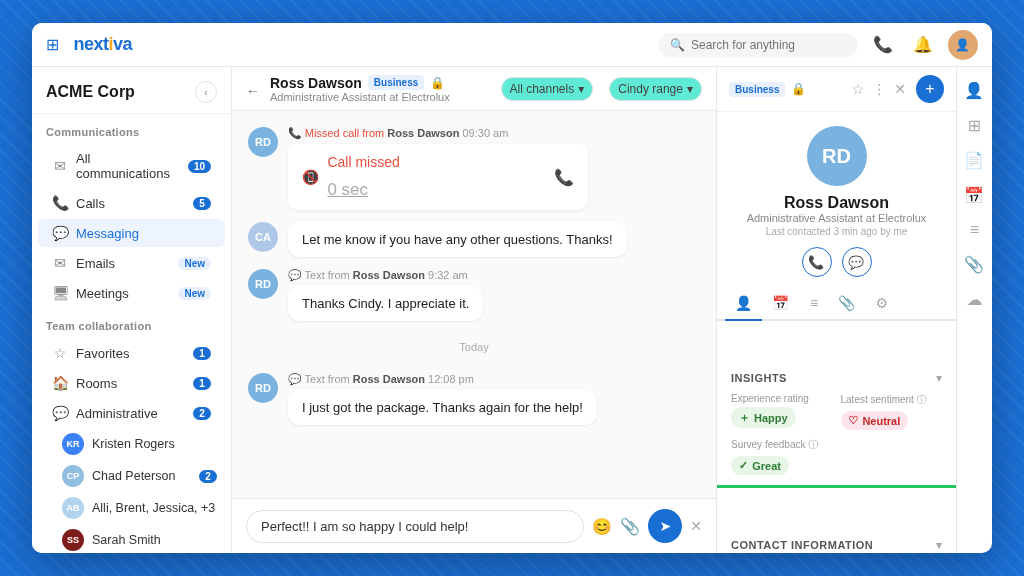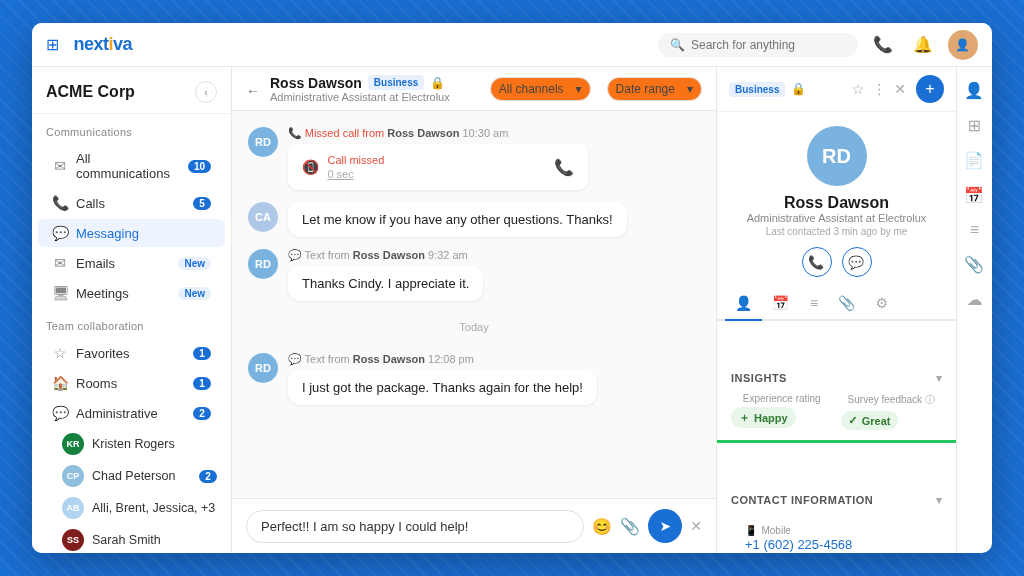--- a/index.html
+++ b/index.html
@@ -102,21 +102,21 @@
       width: 22px; height: 22px;
       border: 1px solid #e0e0e0;
       border-radius: 50%;
       display: flex; align-items: center; justify-content: center;
       cursor: pointer;
       color: #888;
       font-size: 10px;
     }
     .sidebar-section-label {
       font-size: 11px;
-      font-weight: 400;
+      font-weight: 700;
       color: #888;
       padding: 12px 14px 6px;
       letter-spacing: 0.3px;
     }
     .sidebar-item {
       display: flex;
       align-items: center;
       padding: 6px 14px;
       font-size: 13px;
       color: #333;
@@ -188,28 +188,28 @@
       font-size: 10px;
       font-weight: 600;
       border-radius: 4px;
       padding: 2px 6px;
     }
     .lock-icon { color: #aaa; font-size: 12px; }
     .header-spacer { flex: 1; }
     .header-filter {
       display: flex;
       align-items: center;
-      gap: 12px;
+      gap: 4px;
       font-size: 12px;
       color: #444;
       cursor: pointer;
       padding: 4px 8px;
       border: 1px solid #e0e0e0;
       border-radius: 16px;
-      background: #f97316;
+      background: #5eead4;
     }
     .messages-area {
       flex: 1;
       overflow-y: auto;
       padding: 16px;
       display: flex;
       flex-direction: column;
       gap: 12px;
     }
     .day-divider {
@@ -253,21 +253,21 @@
       font-size: 12px;
       color: #888;
       box-shadow: 0 1px 3px rgba(0,0,0,0.08);
       display: flex;
       align-items: center;
       gap: 8px;
       width: 300px;
     }
     .call-icon-inline { color: #aaa; font-size: 14px; }
     .call-phone-right { margin-left: auto; color: #1a6fd4; font-size: 16px; }
-    .missed-label { font-size: 11px; color: #e74c3c; margin-bottom: 2px; }
+    .missed-label { font-size: 14px; color: #e74c3c; margin-bottom: 10px; }
     
     .compose-area {
       padding: 10px 14px;
       background: #fff;
       border-top: 1px solid #e8e8e8;
       display: flex;
       align-items: center;
       gap: 8px;
     }
     .compose-input {
@@ -354,21 +354,21 @@
       align-items: center;
       justify-content: space-between;
       margin-bottom: 8px;
     }
     .rp-section-title { font-size: 11px; font-weight: 700; color: #555; letter-spacing: 0.5px; }
     .insights-grid {
       display: grid;
       grid-template-columns: 1fr 1fr;
       gap: 8px;
     }
-    .insight-item label { font-size: 10px; color: #999; display: block; margin-bottom: 3px; text-align: center; }
+    .insight-item label { font-size: 10px; color: #999; display: block; margin-bottom: 3px; }
     .insight-badge {
       display: inline-flex;
       align-items: center;
       gap: 4px;
       font-size: 11px;
       font-weight: 600;
       padding: 3px 8px;
       border-radius: 12px;
     }
     .insight-badge.happy { background: #e8f5e9; color: #2e7d32; }
@@ -489,21 +489,21 @@
         <span class="sidebar-item-label">Rooms</span>
         <span class="badge">1</span>
       </div>
       <div class="sidebar-item">
         <span class="sidebar-item-icon">💬</span>
         <span class="sidebar-item-label">Administrative</span>
         <span class="badge">2</span>
       </div>
 
       <div class="sub-item">
-        <div class="sub-avatar" style="background:#15803d">KR</div>
+        <div class="sub-avatar" style="background:#3b82f6">KR</div>
         <span>Kristen Rogers</span>
       </div>
       <div class="sub-item">
         <div class="sub-avatar" style="background:#90bfe0">CP</div>
         <span style="flex:1">Chad Peterson</span>
         <span class="badge">2</span>
       </div>
       <div class="sub-item">
         <div class="sub-avatar" style="background:#b0d4f0">AB</div>
         <span>Alli, Brent, Jessica, +3</span>
@@ -526,39 +526,39 @@
             <span class="lock-icon">🔒</span>
           </div>
           <div class="chat-header-sub">Administrative Assistant at Electrolux</div>
         </div>
         <div class="header-spacer"></div>
         <div class="header-filter">
           <span>All channels</span>
           <span>▾</span>
         </div>
         <div class="header-filter" style="margin-left:6px;">
-          <span>Date range</span>
+          <span>Cindy range</span>
           <span>▾</span>
         </div>
       </div>
 
       <div class="messages-area">
 
         <div class="message-group">
           <div class="msg-avatar rd">RD</div>
           <div class="msg-content">
             <div class="msg-meta">
               <span style="color:#e74c3c;font-size:11px;">📞 Missed call from </span>
-              <strong>Ross Dawson</strong> <span>10:30 am</span>
+              <strong>Ross Dawson</strong> <span>09:30 am</span>
             </div>
             <div class="missed-call-bubble">
               <span class="call-icon-inline">📵</span>
               <div>
                 <div class="missed-label">Call missed</div>
-                <div style="font-size:11px;color:#aaa;text-decoration:underline;">0 sec</div>
+                <div style="font-size:17px;color:#aaa;text-decoration:underline;">0 sec</div>
               </div>
               <span class="call-phone-right">📞</span>
             </div>
           </div>
         </div>
 
 
         <div class="message-group">
           <div class="msg-avatar" style="background:#b0c8e8;">CA</div>
           <div class="msg-content">
@@ -633,20 +633,26 @@
       <div class="rp-section">
         <div class="rp-section-header">
           <span class="rp-section-title">INSIGHTS</span>
           <span style="color:#aaa;font-size:12px;">▾</span>
         </div>
         <div class="insights-grid">
           <div class="insight-item">
             <label>Experience rating</label>
             <span class="insight-badge happy">
               ＋ <span>Happy</span>
+            </span>
+          </div>
+          <div class="insight-item">
+            <label>Latest sentiment <span class="info-icon">ⓘ</span></label>
+            <span class="insight-badge neutral">
+              ♡ <span>Neutral</span>
             </span>
           </div>
           <div class="insight-item">
             <label>Survey feedback <span class="info-icon">ⓘ</span></label>
             <span class="insight-badge great">
               ✓ <span>Great</span>
             </span>
           </div>
         </div>
       </div>

